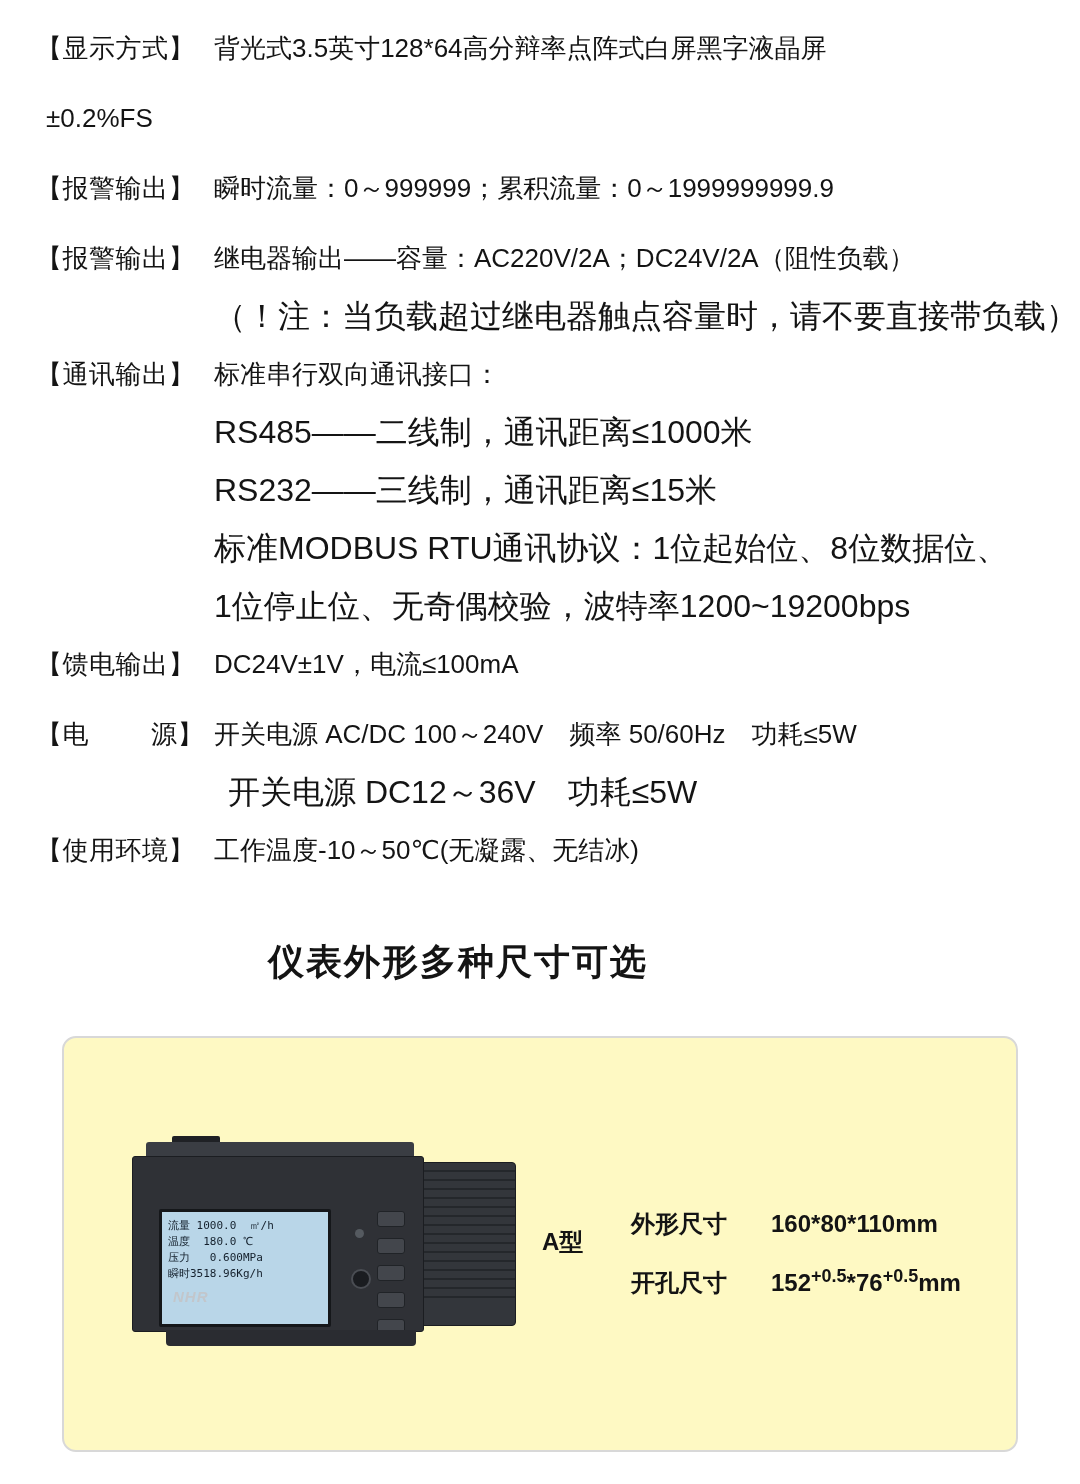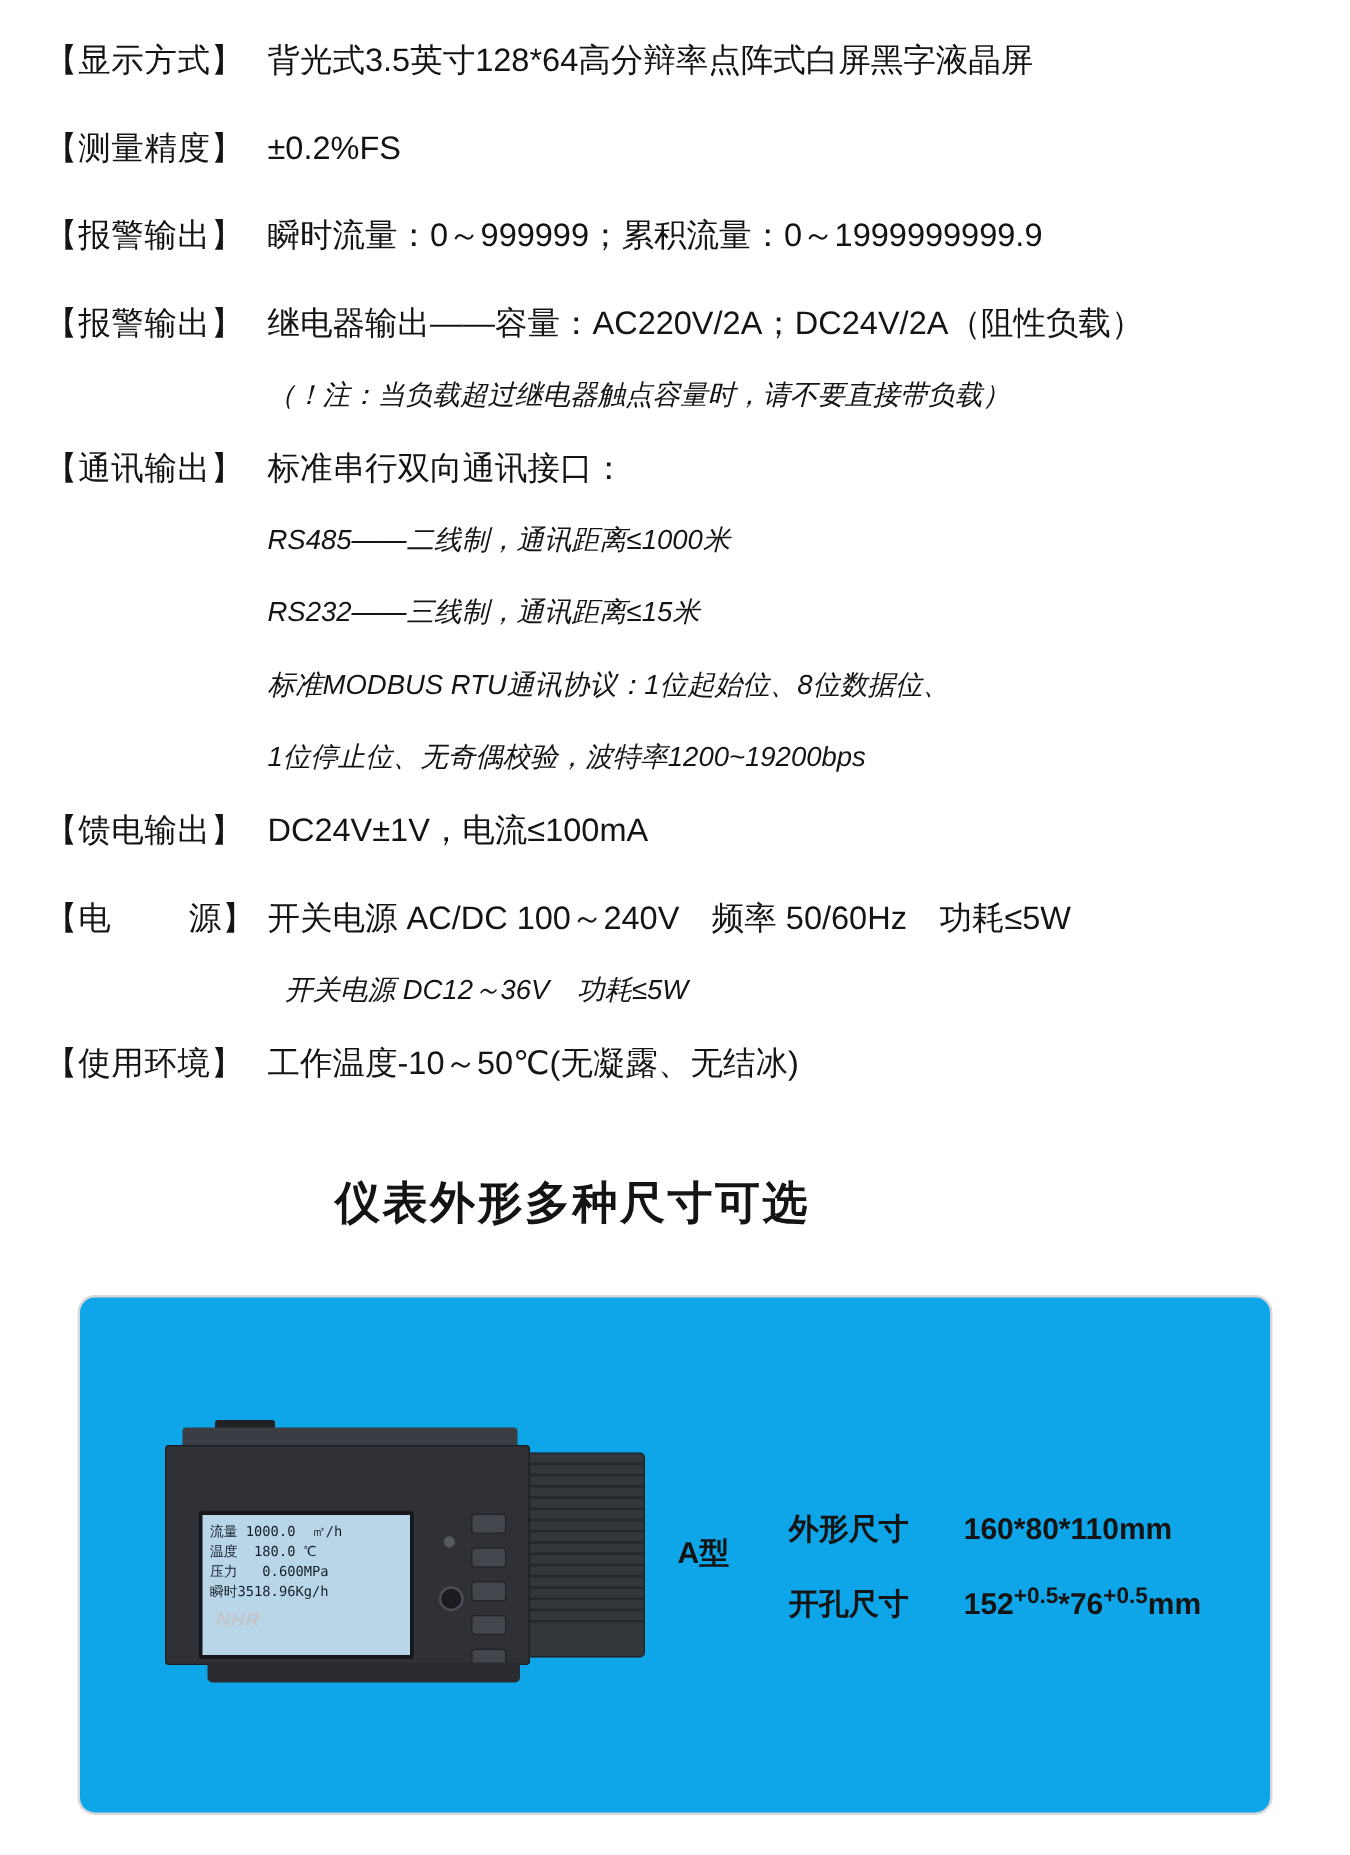--- a/index.html
+++ b/index.html
@@ -45,25 +45,24 @@
     justify-content: space-between;
     width: 168px;
   }
   .spec-value {
     flex: 1 1 auto;
     font-size: 26px;
     line-height: 40px;
     padding-left: 10px;
   }
   .sub-line {
-    font-size: 22px;
+    font-size: 32px;
     line-height: 40px;
     padding-left: 214px;
     margin-bottom: 18px;
-    font-style: italic;
   }
   .sub-line.indent2 {
   }
   .sub-line.indent3 {
     padding-left: 228px;
   }
 
   .section-title {
     position: absolute;
     top: 938px;
@@ -74,21 +73,21 @@
     font-weight: bold;
     letter-spacing: 2px;
   }
 
   .panel {
     position: absolute;
     top: 1036px;
     left: 62px;
     width: 956px;
     height: 416px;
-    background: #0ea5e9;
+    background: #fef9c3;
     border: 2px solid #d8d8d8;
     border-radius: 14px;
   }
 
   
   .device {
     position: absolute;
     left: 60px;
     top: 90px;
     width: 430px;
@@ -235,21 +234,20 @@
 <body>
 
 <div class="spec-list">
 
   <div class="spec-row">
     <div class="spec-label">【显示方式】</div>
     <div class="spec-value">背光式3.5英寸128*64高分辩率点阵式白屏黑字液晶屏</div>
   </div>
 
   <div class="spec-row">
-    <div class="spec-label">【测量精度】</div>
     <div class="spec-value">±0.2%FS</div>
   </div>
 
   <div class="spec-row">
     <div class="spec-label">【报警输出】</div>
     <div class="spec-value">瞬时流量：0～999999；累积流量：0～1999999999.9</div>
   </div>
 
   <div class="spec-row tight">
     <div class="spec-label">【报警输出】</div>

